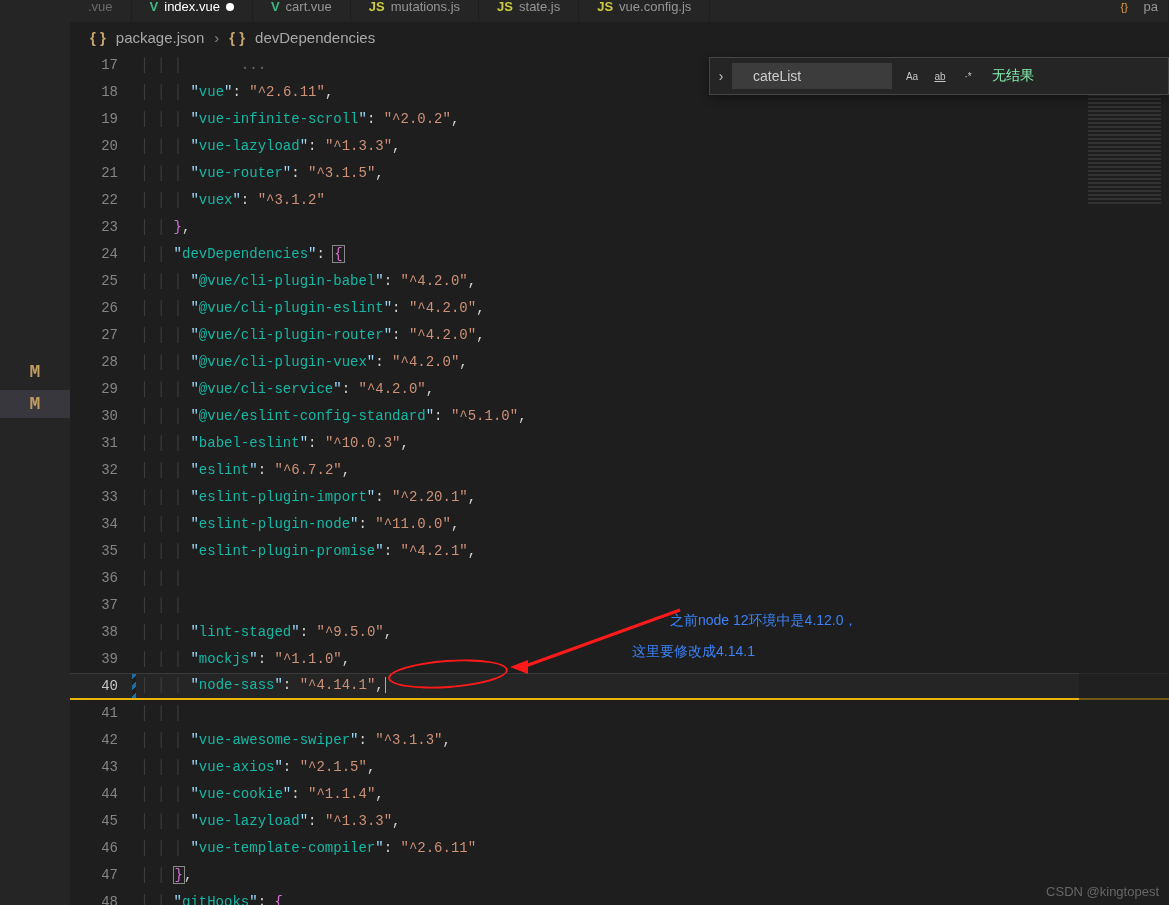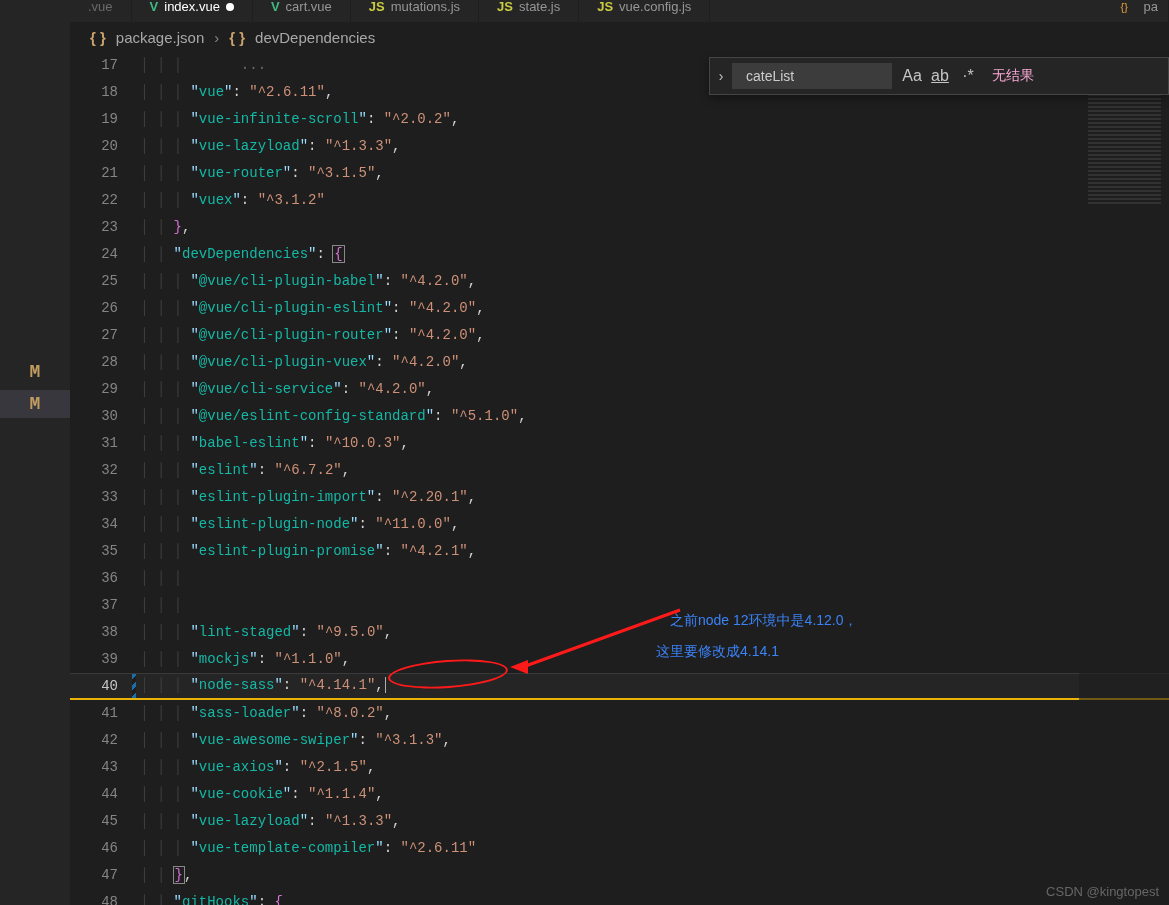--- a/index.html
+++ b/index.html
@@ -111,29 +111,29 @@
     background: #252526;
     border: 1px solid #454545;
     display: flex; align-items: center;
     font-family: "Segoe UI", sans-serif; font-size: 14px;
     box-shadow: 0 3px 8px rgba(0,0,0,.4);
   }
   .find .chev { width: 22px; text-align: center; color: #c5c5c5; cursor: pointer; }
   .find input {
     background: #3c3c3c; border: none;
     color: #cccccc; font-size: 14px;
-    height: 26px; width: 160px; padding: 0 14px;
+    height: 26px; width: 160px; padding: 0 21px;
     font-family: inherit;
   }
   .find .opt {
     width: 28px; height: 24px; border-radius: 3px;
     display: flex; align-items: center; justify-content: center;
-    color: #c5c5c5; font-size: 16px; cursor: pointer;
-  }
-  .find .noresult { color: #f9a8d4; margin-left: 10px; margin-right: 10px; }
+    color: #c5c5c5; font-size: 10px; cursor: pointer;
+  }
+  .find .noresult { color: #86efac; margin-left: 10px; margin-right: 10px; }
 
   
   .anno { position: absolute; pointer-events: none; }
   .anno-text {
     position: absolute;
     color: #3b82f6; font-family: "Microsoft YaHei","Segoe UI",sans-serif;
     font-size: 14px; line-height: 30px; white-space: nowrap;
   }
   .arrow-head {
     position: absolute; width: 0; height: 0;
@@ -234,21 +234,21 @@
     <div class="line"><span class="ln">33</span><span class="guides">│ │ │ </span><span class="code"><span class="key">eslint-plugin-import</span><span class="pun">: </span><span class="str">^2.20.1</span><span class="pun">,</span></span></div>
     <div class="line"><span class="ln">34</span><span class="guides">│ │ │ </span><span class="code"><span class="key">eslint-plugin-node</span><span class="pun">: </span><span class="str">^11.0.0</span><span class="pun">,</span></span></div>
     <div class="line"><span class="ln">35</span><span class="guides">│ │ │ </span><span class="code"><span class="key">eslint-plugin-promise</span><span class="pun">: </span><span class="str">^4.2.1</span><span class="pun">,</span></span></div>
     <div class="line"><span class="ln">36</span><span class="guides">│ │ │ </span></div>
     <div class="line"><span class="ln">37</span><span class="guides">│ │ │ </span></div>
     <div class="line"><span class="ln">38</span><span class="guides">│ │ │ </span><span class="code"><span class="key">lint-staged</span><span class="pun">: </span><span class="str">^9.5.0</span><span class="pun">,</span></span></div>
     <div class="line"><span class="ln">39</span><span class="guides">│ │ │ </span><span class="code"><span class="key">mockjs</span><span class="pun">: </span><span class="str">^1.1.0</span><span class="pun">,</span></span></div>
 
     <div class="line active mod-bar"><span class="ln">40</span><span class="guides">│ │ │ </span><span class="code"><span class="key">node-sass</span><span class="pun">: </span><span class="str">^4.14.1</span><span class="pun">,</span><span style="border-left:1px solid #aeafad;margin-left:1px"></span></span></div>
 
-    <div class="line"><span class="ln">41</span><span class="guides">│ │ │ </span><span class="code"><span class="key">sass-loader</span><span class="pun">: </span><span class="str">^8.0.2</span><span class="pun">,</span></span></div>
+    <div class="line"><span class="ln">41</span><span class="guides">│ │ │ </span></div>
     <div class="line"><span class="ln">42</span><span class="guides">│ │ │ </span><span class="code"><span class="key">vue-awesome-swiper</span><span class="pun">: </span><span class="str">^3.1.3</span><span class="pun">,</span></span></div>
     <div class="line"><span class="ln">43</span><span class="guides">│ │ │ </span><span class="code"><span class="key">vue-axios</span><span class="pun">: </span><span class="str">^2.1.5</span><span class="pun">,</span></span></div>
     <div class="line"><span class="ln">44</span><span class="guides">│ │ │ </span><span class="code"><span class="key">vue-cookie</span><span class="pun">: </span><span class="str">^1.1.4</span><span class="pun">,</span></span></div>
     <div class="line"><span class="ln">45</span><span class="guides">│ │ │ </span><span class="code"><span class="key">vue-lazyload</span><span class="pun">: </span><span class="str">^1.3.3</span><span class="pun">,</span></span></div>
     <div class="line"><span class="ln">46</span><span class="guides">│ │ │ </span><span class="code"><span class="key">vue-template-compiler</span><span class="pun">: </span><span class="str">^2.6.11</span></span></div>
     <div class="line"><span class="ln">47</span><span class="guides">│ │ </span><span class="code"><span class="brcP" style="outline:1px solid #888;padding:0 1px">}</span><span class="pun">,</span></span></div>
     <div class="line"><span class="ln">48</span><span class="guides">│ │ </span><span class="code"><span class="key">gitHooks</span><span class="pun">: </span><span class="brcP">{</span></span></div>
 
   </div>
 
@@ -295,17 +295,17 @@
     <span class="noresult">无结果</span>
   </div>
 
   <div class="anno" style="left:0;top:0;right:0;bottom:0">
     <div class="ring" style="left:388px; top:660px; width:120px; height:28px"></div>
     <svg style="position:absolute;left:510px;top:600px;width:180px;height:80px">
       <line x1="170" y1="10" x2="10" y2="68" stroke="#ff1a1a" stroke-width="3"></line>
     </svg>
     <div class="arrow-head" style="left:510px; top:660px"></div>
     <div class="anno-text" style="left:670px; top:605px">之前node 12环境中是4.12.0，</div>
-    <div class="anno-text" style="left:656px; top:636px">这里要修改成4.14.1</div>
+    <div class="anno-text" style="left:632px; top:636px">这里要修改成4.14.1</div>
   </div>
 
   <div class="watermark">CSDN @kingtopest</div>
 </div>
 
 </body></html>

